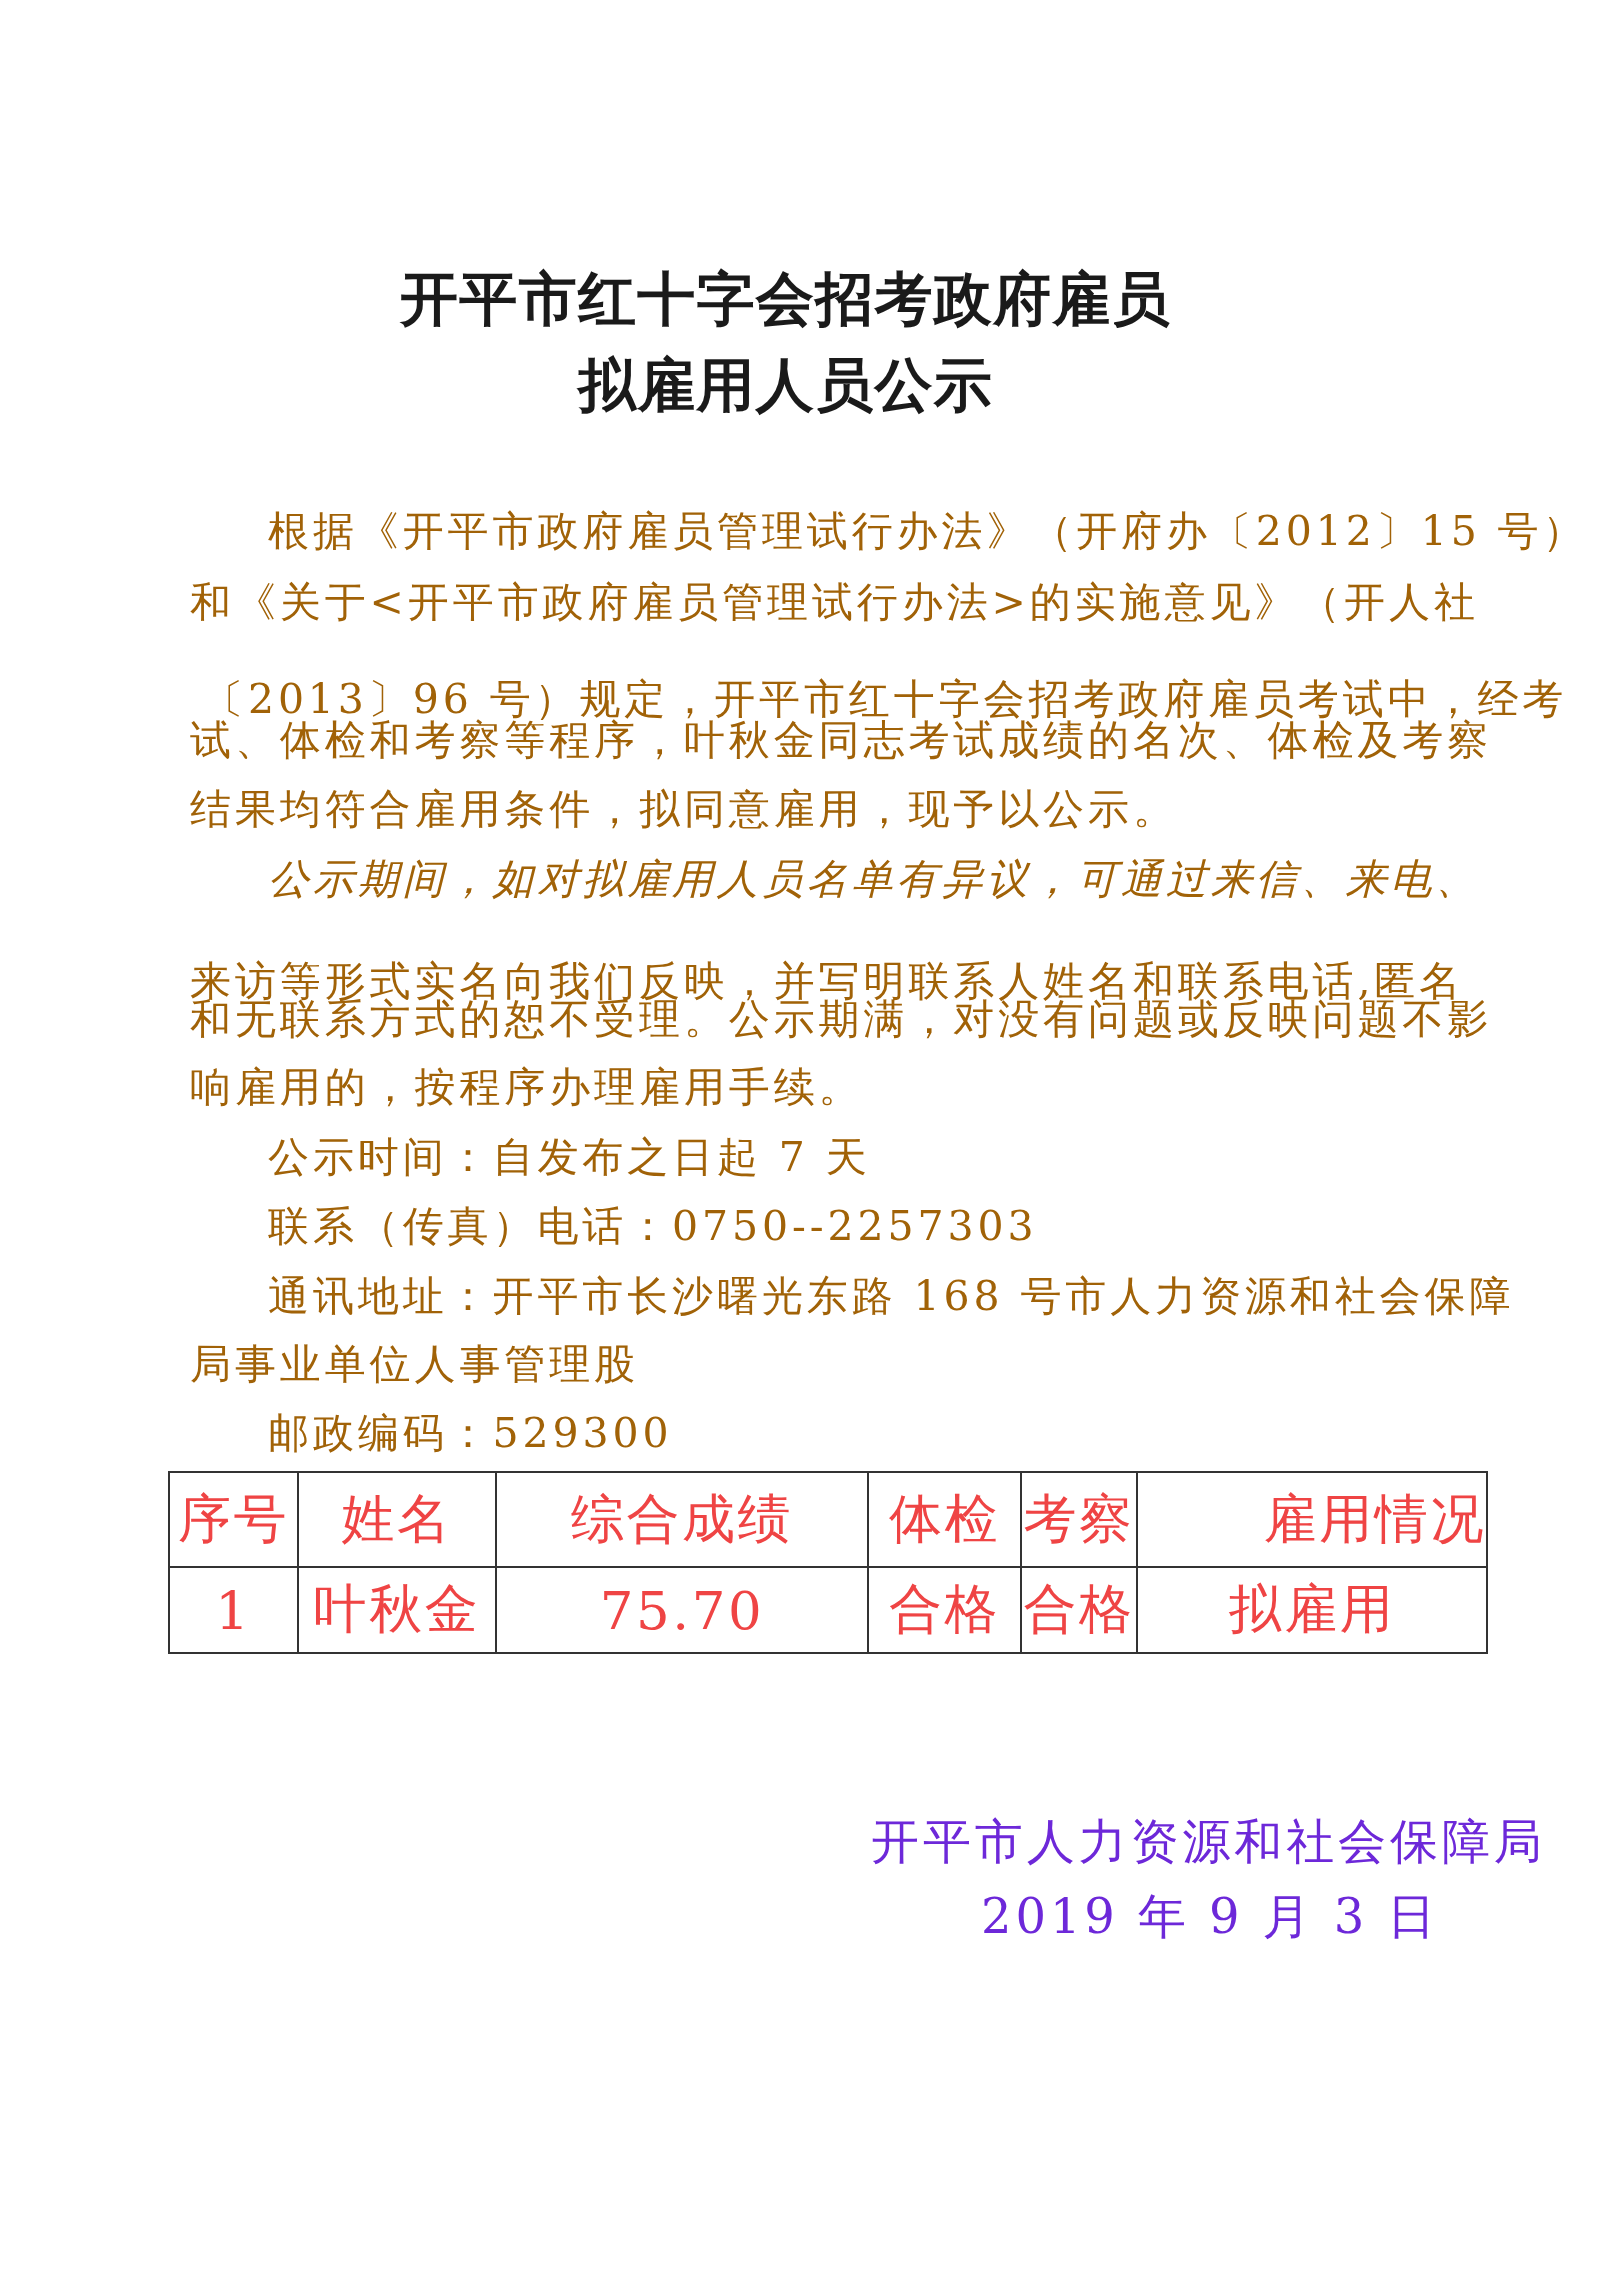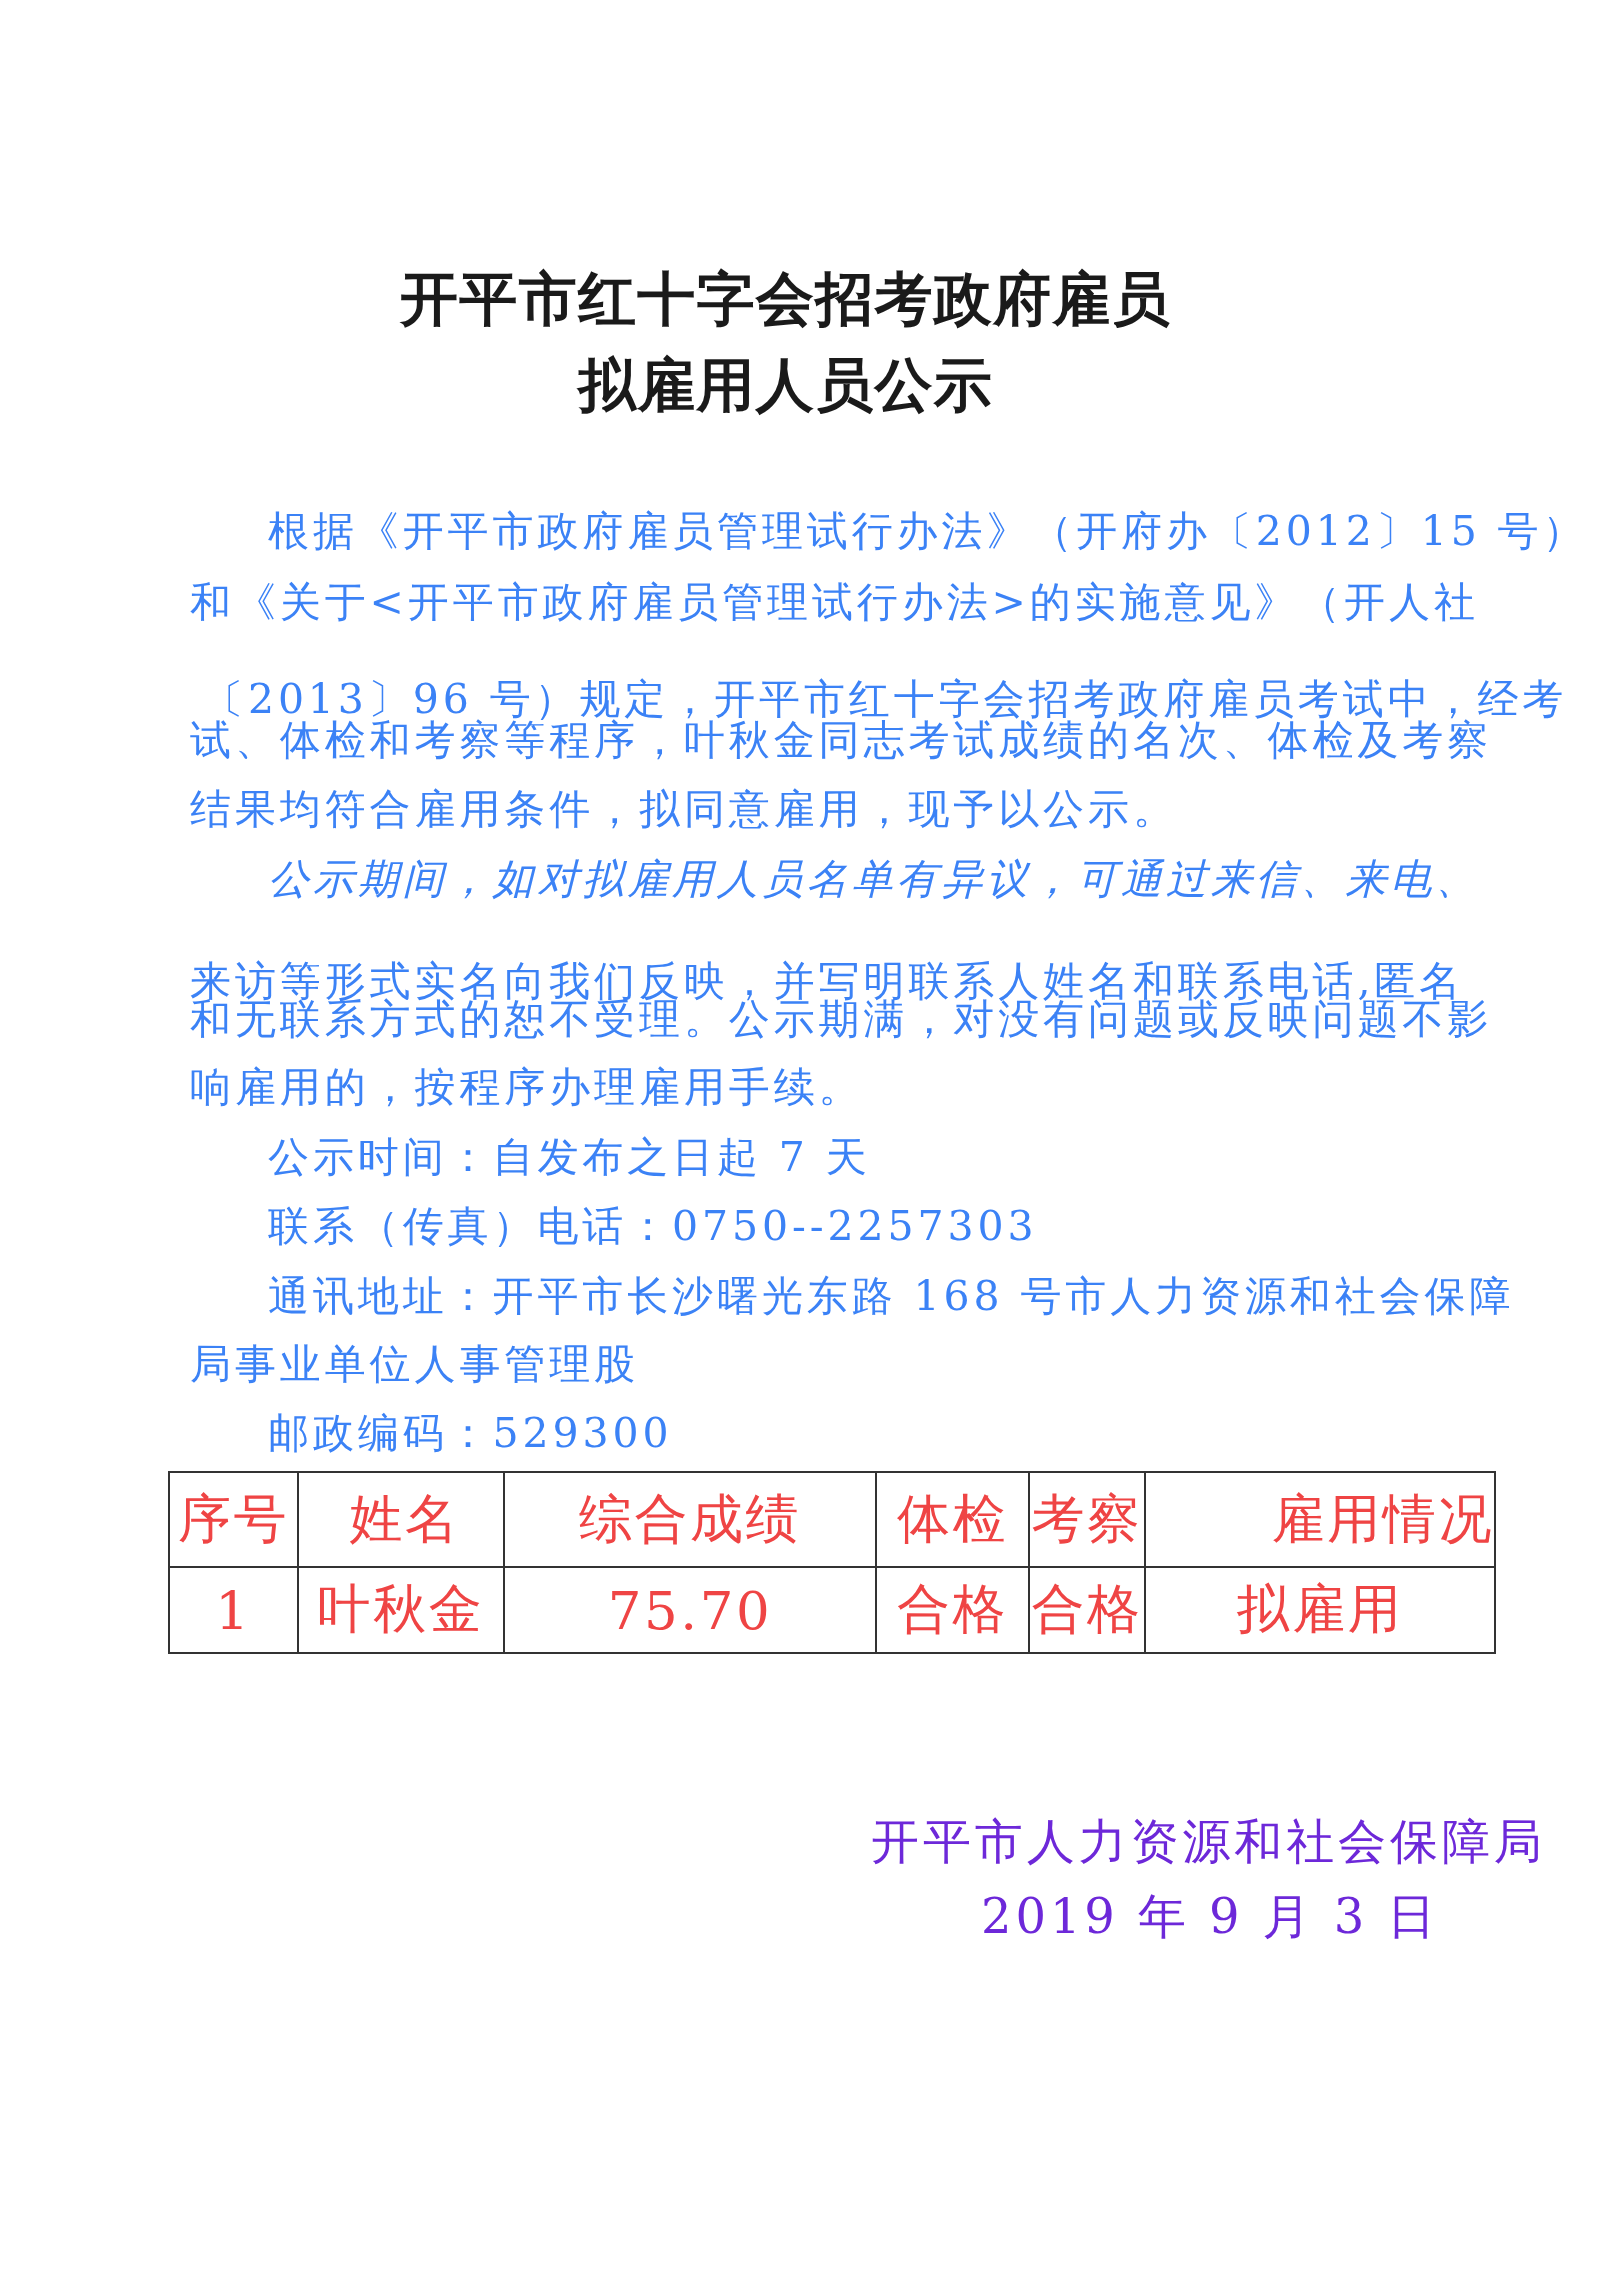--- a/index.html
+++ b/index.html
@@ -9,21 +9,21 @@
     font-family: "DejaVu Serif", "Liberation Serif", serif;
   }
   .title {
     position: absolute; left: 0; width: 1623px; text-align: center;
     font-family: "DejaVu Serif", "Liberation Serif", serif;
     font-weight: bold; font-size: 58px; letter-spacing: 1.3px; color: #1a1a1a;
   }
   .title.l1 { top: 261px; left: -26px; }
   .title.l2 { top: 347px; left: -26px; }
   .line {
-    position: absolute; font-size: 41px; white-space: nowrap; color: #3b82f6;
+    position: absolute; font-size: 41px; white-space: nowrap; color: #a16207;
     letter-spacing: 3.9px;
   }
   table.results {
     position: absolute; left: 168px; top: 1471px;
     border-collapse: collapse; font-size: 53px; color: #ef4444;
   }
   table.results td {
     border: 2px solid #333; text-align: center; vertical-align: middle; padding: 0;
     letter-spacing: 2.6px;
   }
@@ -59,21 +59,21 @@
   <div class="line" style="left:268px; top:1130px;">公示时间：自发布之日起 7 天</div>
   <div class="line" style="left:268px; top:1199px;">联系（传真）电话：0750--2257303</div>
   <div class="line" style="left:268px; top:1269px;">通讯地址：开平市长沙曙光东路 168 号市人力资源和社会保障</div>
   <div class="line" style="left:190px; top:1337px;">局事业单位人事管理股</div>
   <div class="line" style="left:268px; top:1406px;">邮政编码：529300</div>
 
   <table class="results">
     <tbody>
         <tr class="head">
       <td style="width:127px;">序号</td>
-      <td style="width:196px;padding-left:8px;">姓名</td>
+      <td style="width:196px;">姓名</td>
       <td style="width:370px;">综合成绩</td>
       <td style="width:151px;">体检</td>
       <td style="width:114px;">考察</td>
       <td style="width:348px;text-align:right;">雇用情况</td>
     </tr>
     <tr class="row">
       <td>1</td>
       <td>叶秋金</td>
       <td>75.70</td>
       <td>合格</td>

